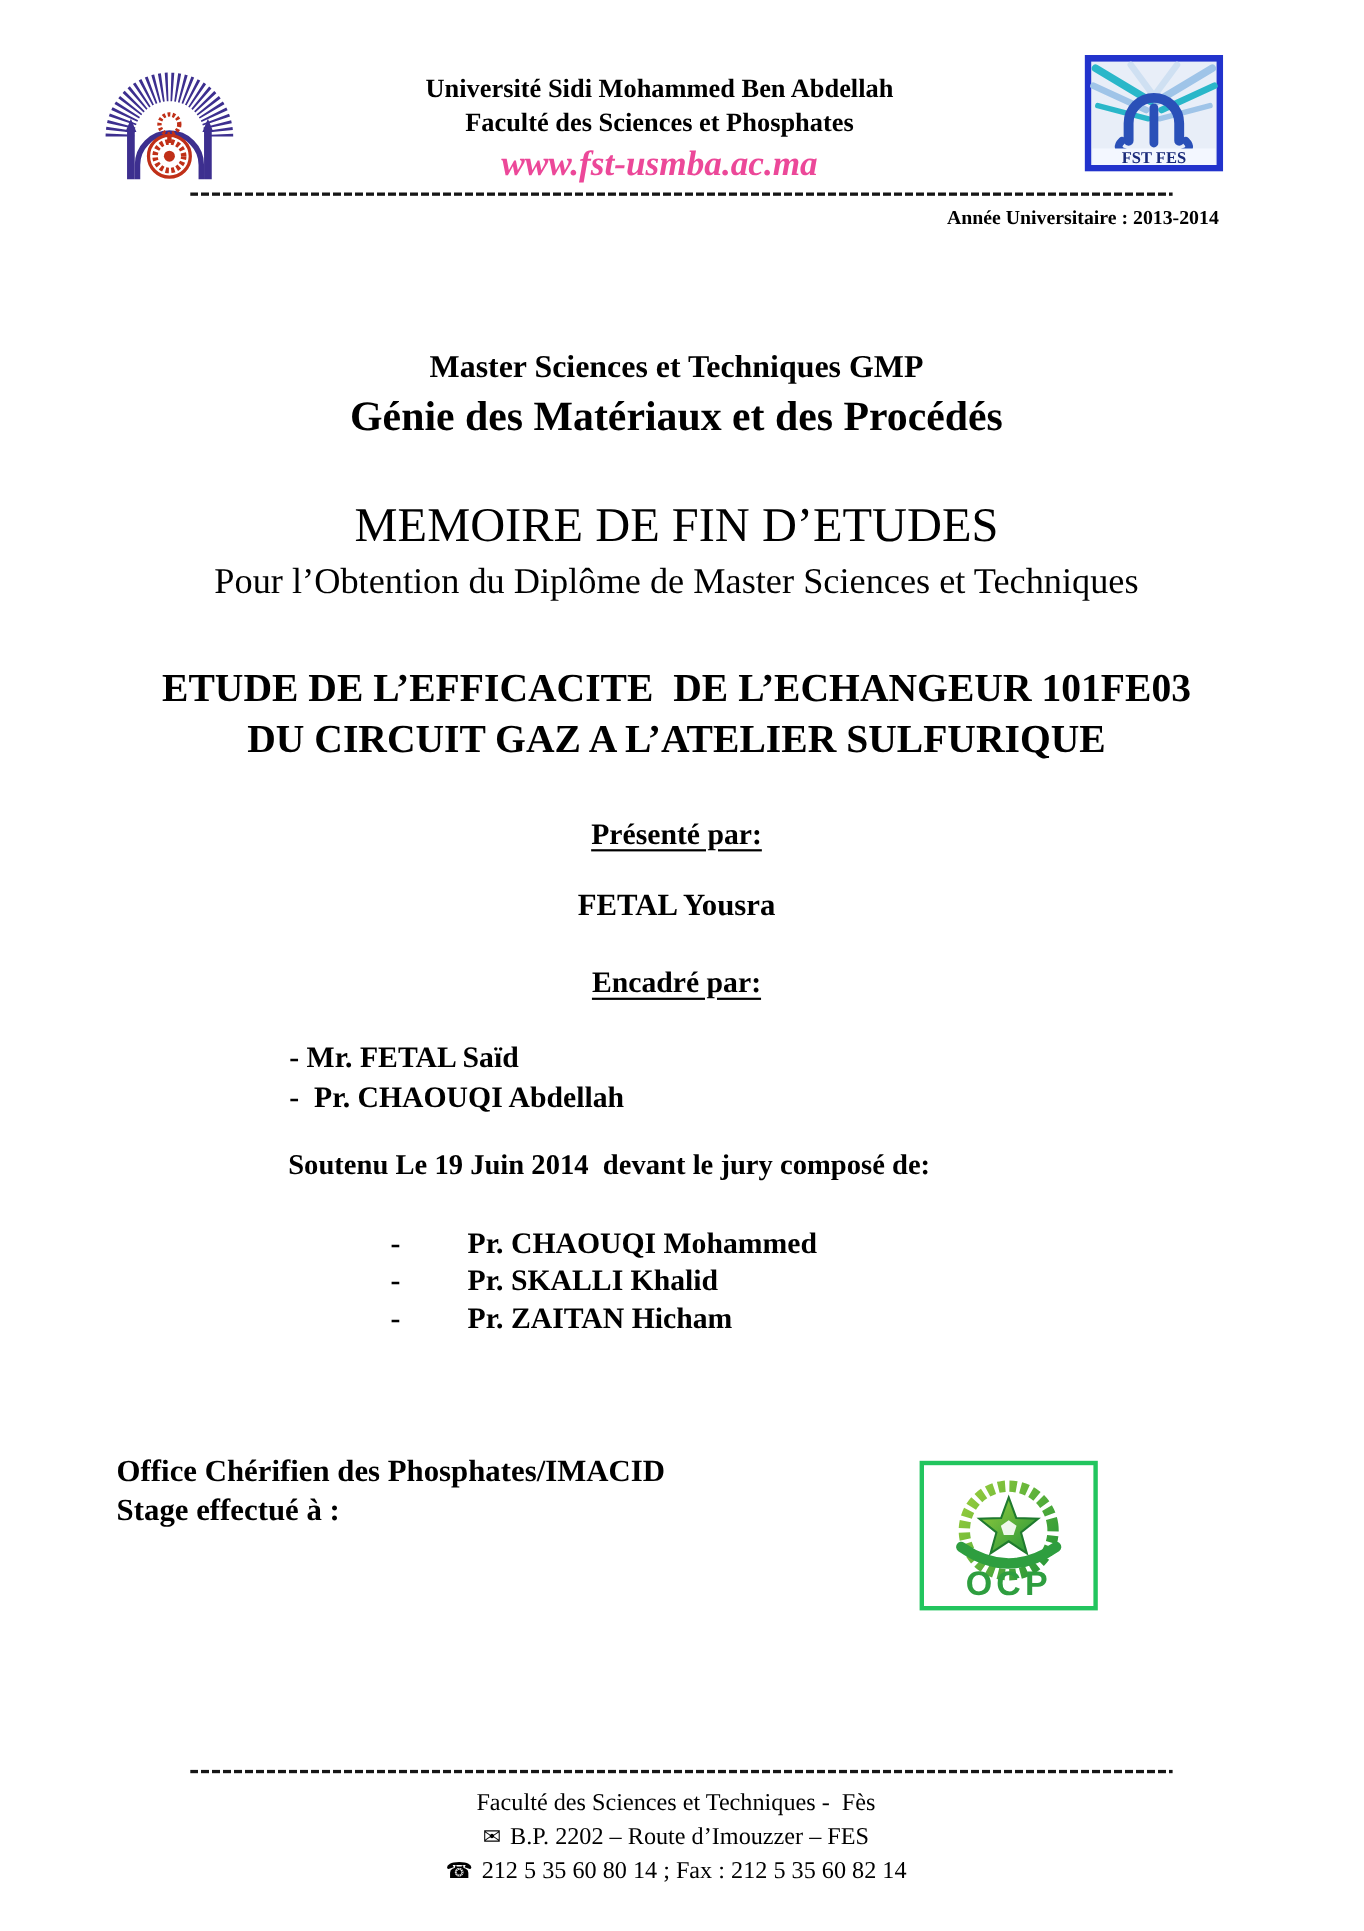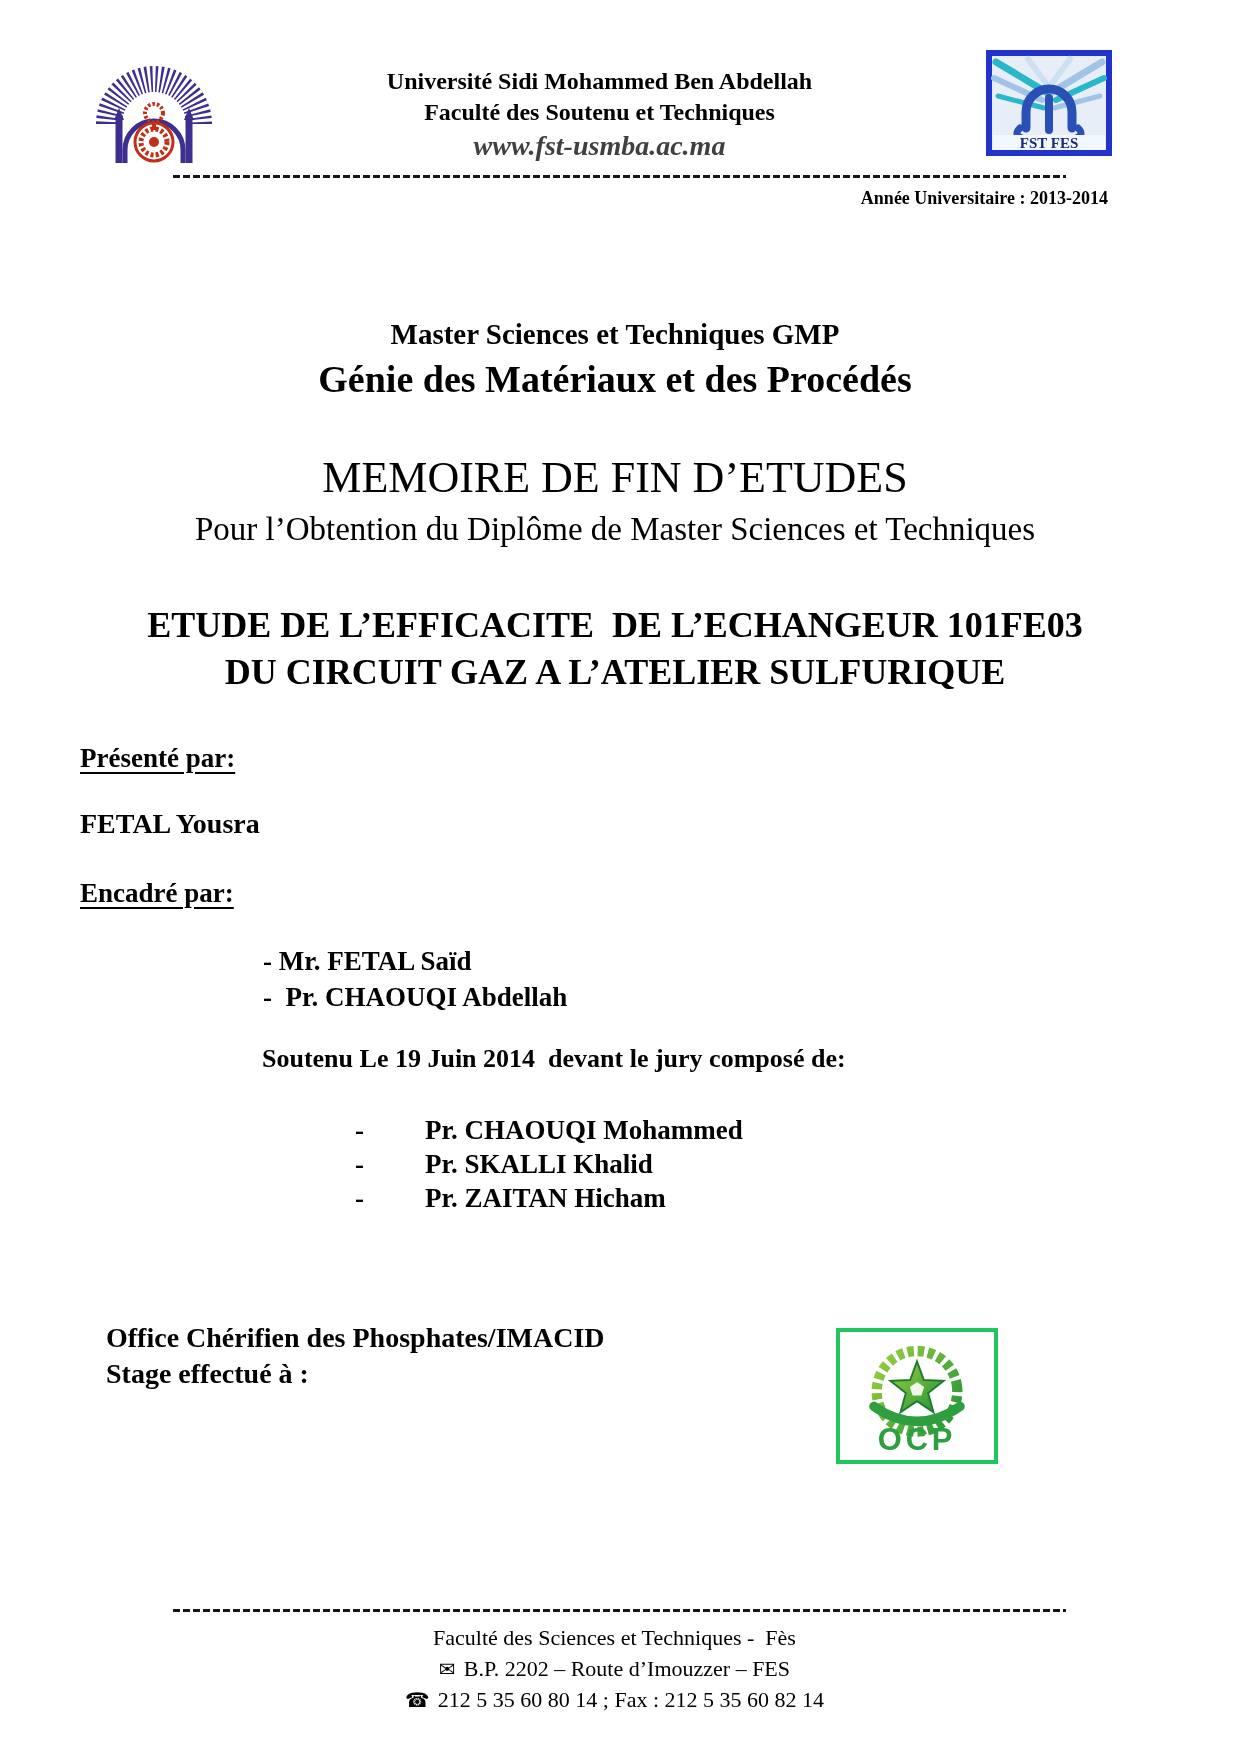--- a/index.html
+++ b/index.html
@@ -11,35 +11,35 @@
   .dashes {
     position:absolute; height:3px;
     background:repeating-linear-gradient(to right,#161616 0 7px, transparent 7px 10px);
   }
   #dash-top   { top:175px; left:173px; width:893px; }
   #dash-foot  { top:1609px; left:173px; width:893px; }
 
   .hdr { position:absolute; top:50px; left:95px; right:118px; display:flex; align-items:flex-start; }
   .hdr-center { flex:1; text-align:center; font-weight:bold; padding-top:16px; }
   .hdr-line { font-size:24px; line-height:1.3; }
-  .www { font-size:28px; font-style:italic; color:#404040; line-height:1.3; display:inline-block; }
+  .www { font-size:32px; font-style:italic; color:#ec4899; line-height:1.3; display:inline-block; }
 
   .annee { position:absolute; top:188px; right:122px; font-size:18px; font-weight:bold; }
 
   .program { position:absolute; top:318px; left:80px; right:80px; text-align:center; font-weight:bold; }
   .program-l1 { font-size:29px; }
   .program-l2 { font-size:38px; margin-top:6px; }
 
   .memoire { position:absolute; top:452px; left:40px; right:40px; text-align:center; }
   .memoire-l1 { font-size:44px; }
   .memoire-l2 { font-size:33px; margin-top:8px; }
 
   .title { position:absolute; top:602px; left:40px; right:40px; text-align:center; font-weight:bold; font-size:36px; line-height:1.3; }
 
-  .center-label { position:absolute; left:80px; right:80px; text-align:left; font-weight:bold; font-size:27px; }
+  .center-label { position:absolute; left:80px; right:80px; text-align:center; font-weight:bold; font-size:27px; }
   .underlined { text-decoration:underline; text-decoration-thickness:2px; text-underline-offset:5px; }
   #presente { top:743px; }
   #fetal    { top:808px; font-size:28px; }
   #encadre  { top:878px; }
 
   .supervisors { position:absolute; top:944px; left:263px; font-size:27px; font-weight:bold; line-height:1.32; }
   .soutenu { position:absolute; top:1044px; left:262px; font-size:26px; font-weight:bold; }
   .jury { position:absolute; top:1114px; left:355px; font-size:27px; font-weight:bold; line-height:1.25; }
   .jury-row { display:flex; }
   .jury-bullet { width:70px; }
@@ -68,21 +68,21 @@
       <path d="M 30 113 L 30 100 A 29 29 0 1 1 88 100 L 88 113" fill="none" stroke="#3d2f8f" stroke-width="5"></path>
       <circle cx="59" cy="92" r="19" fill="none" stroke="#c03018" stroke-width="3"></circle>
       <circle cx="59" cy="92" r="13" fill="none" stroke="#c03018" stroke-width="5" stroke-dasharray="3,2.2"></circle>
       <circle cx="59" cy="92" r="5" fill="#c03018"></circle>
       <circle cx="59" cy="63" r="9" fill="none" stroke="#c03018" stroke-width="4" stroke-dasharray="2.5,2"></circle>
       <path d="M 59 72 V 80" stroke="#c03018" stroke-width="4"></path>
     </svg>
 
     <div class="hdr-center">
       <div class="hdr-line">Université Sidi Mohammed Ben Abdellah</div>
-      <div class="hdr-line">Faculté des Soutenu et Techniques</div>
+      <div class="hdr-line">Faculté des Sciences et Phosphates</div>
       <a class="www" href="#" style="text-decoration:none;">www.fst-usmba.ac.ma</a>
     </div>
 
     <svg width="126" height="106" viewBox="0 0 126 106">
       <rect x="3" y="3" width="120" height="100" fill="#e8eef8" stroke="#2233cc" stroke-width="6"></rect>
       <g stroke-linecap="round" fill="none">
         <path d="M 10 12 L 60 42" stroke="#2ab7c9" stroke-width="7"></path>
         <path d="M 8 28 L 56 50" stroke="#9fc4e8" stroke-width="6"></path>
         <path d="M 12 46 L 58 58" stroke="#2ab7c9" stroke-width="5"></path>
         <path d="M 116 12 L 66 42" stroke="#9fc4e8" stroke-width="7"></path>

